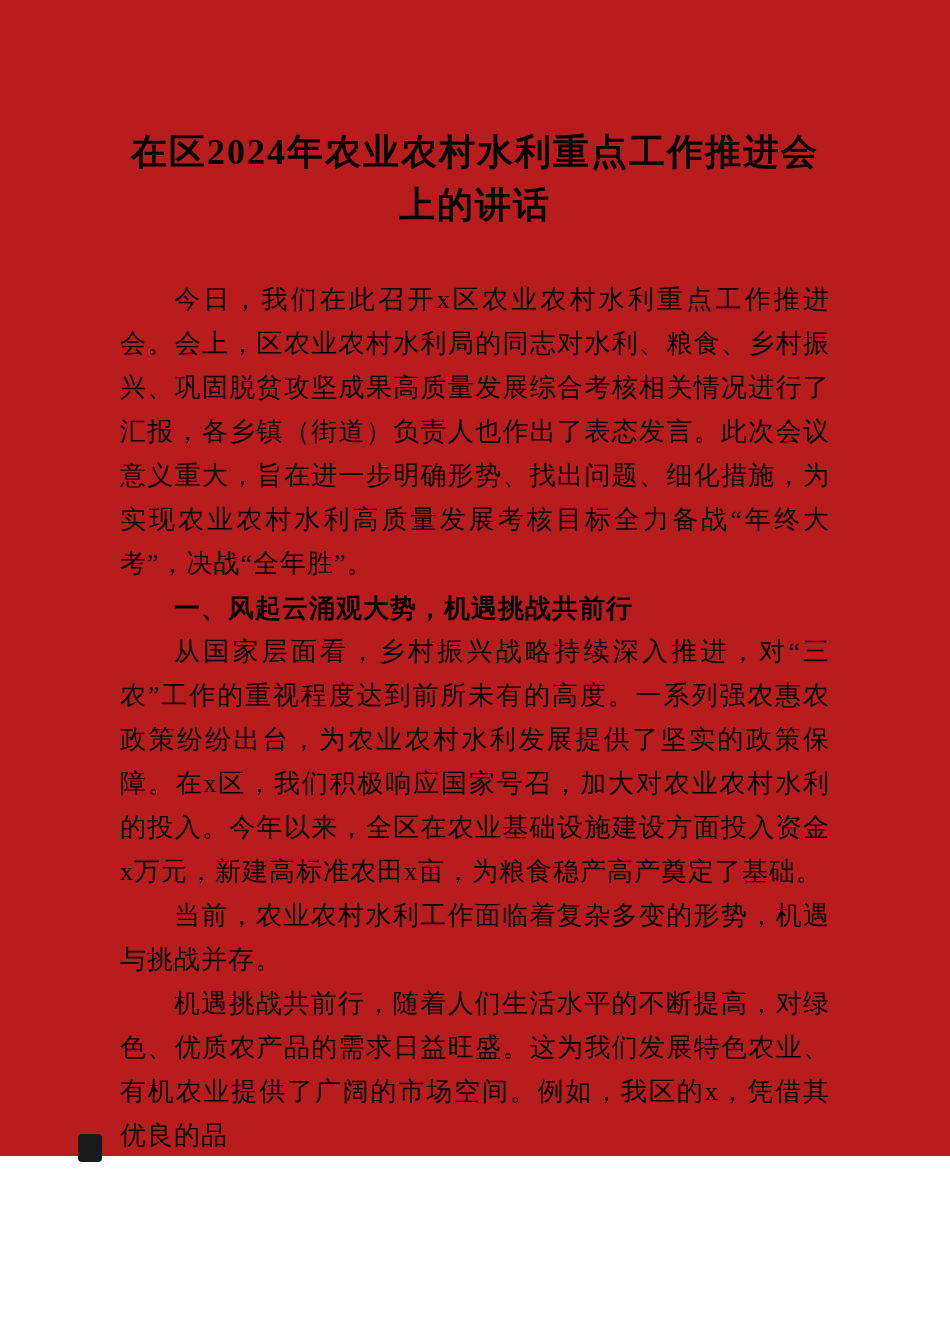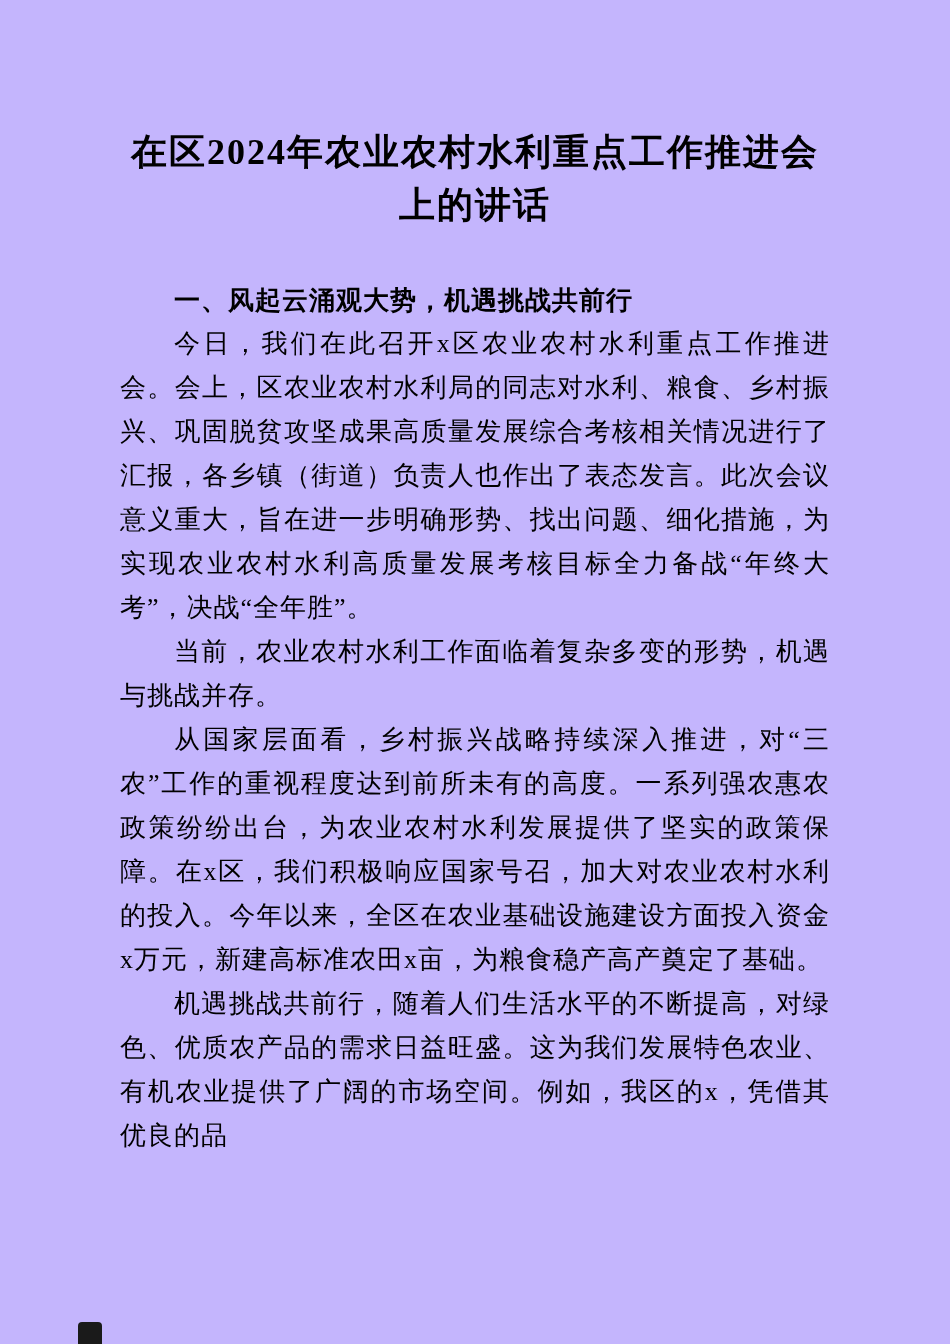--- a/index.html
+++ b/index.html
@@ -11,23 +11,23 @@
     width: 950px;
     height: 1344px;
     overflow: hidden;
     position: relative;
     color: #000000;
     font-family: "Liberation Serif", "DejaVu Serif", serif;
   }
   .page {
     box-sizing: border-box;
     width: 950px;
-    height: 1344px;
+    height: 1156px;
     padding: 126px 120px 0 120px;
-    background: #c4b5fd;
+    background: #b91c1c;
     position: relative;
   }
   .doc-title {
     margin: 0 0 46px 0;
     font-size: 36px;
     font-weight: bold;
     line-height: 53px;
     text-align: center;
     letter-spacing: 2px;
     font-family: "Liberation Serif", "DejaVu Serif", serif;
@@ -60,25 +60,25 @@
   }
 </style>
 </head>
 <body>
 
 <div class="page">
 
   <h1 class="doc-title">在区2024年农业农村水利重点工作推进会上的讲话</h1>
 
 
+  <p class="body-para">今日，我们在此召开x区农业农村水利重点工作推进会。会上，区农业农村水利局的同志对水利、粮食、乡村振兴、巩固脱贫攻坚成果高质量发展综合考核相关情况进行了汇报，各乡镇（街道）负责人也作出了表态发言。此次会议意义重大，旨在进一步明确形势、找出问题、细化措施，为实现农业农村水利高质量发展考核目标全力备战“年终大考”，决战“全年胜”。</p>
+
   <p class="body-para section-heading">一、风起云涌观大势，机遇挑战共前行</p>
 
-  <p class="body-para">今日，我们在此召开x区农业农村水利重点工作推进会。会上，区农业农村水利局的同志对水利、粮食、乡村振兴、巩固脱贫攻坚成果高质量发展综合考核相关情况进行了汇报，各乡镇（街道）负责人也作出了表态发言。此次会议意义重大，旨在进一步明确形势、找出问题、细化措施，为实现农业农村水利高质量发展考核目标全力备战“年终大考”，决战“全年胜”。</p>
+  <p class="body-para">从国家层面看，乡村振兴战略持续深入推进，对“三农”工作的重视程度达到前所未有的高度。一系列强农惠农政策纷纷出台，为农业农村水利发展提供了坚实的政策保障。在x区，我们积极响应国家号召，加大对农业农村水利的投入。今年以来，全区在农业基础设施建设方面投入资金x万元，新建高标准农田x亩，为粮食稳产高产奠定了基础。</p>
 
   <p class="body-para">当前，农业农村水利工作面临着复杂多变的形势，机遇与挑战并存。</p>
-
-  <p class="body-para">从国家层面看，乡村振兴战略持续深入推进，对“三农”工作的重视程度达到前所未有的高度。一系列强农惠农政策纷纷出台，为农业农村水利发展提供了坚实的政策保障。在x区，我们积极响应国家号召，加大对农业农村水利的投入。今年以来，全区在农业基础设施建设方面投入资金x万元，新建高标准农田x亩，为粮食稳产高产奠定了基础。</p>
 
   <p class="body-para">机遇挑战共前行，随着人们生活水平的不断提高，对绿色、优质农产品的需求日益旺盛。这为我们发展特色农业、有机农业提供了广阔的市场空间。例如，我区的x，凭借其优良的品</p>
 
   <div class="corner-mark"></div>
 
 </div>
 
 </body></html>

